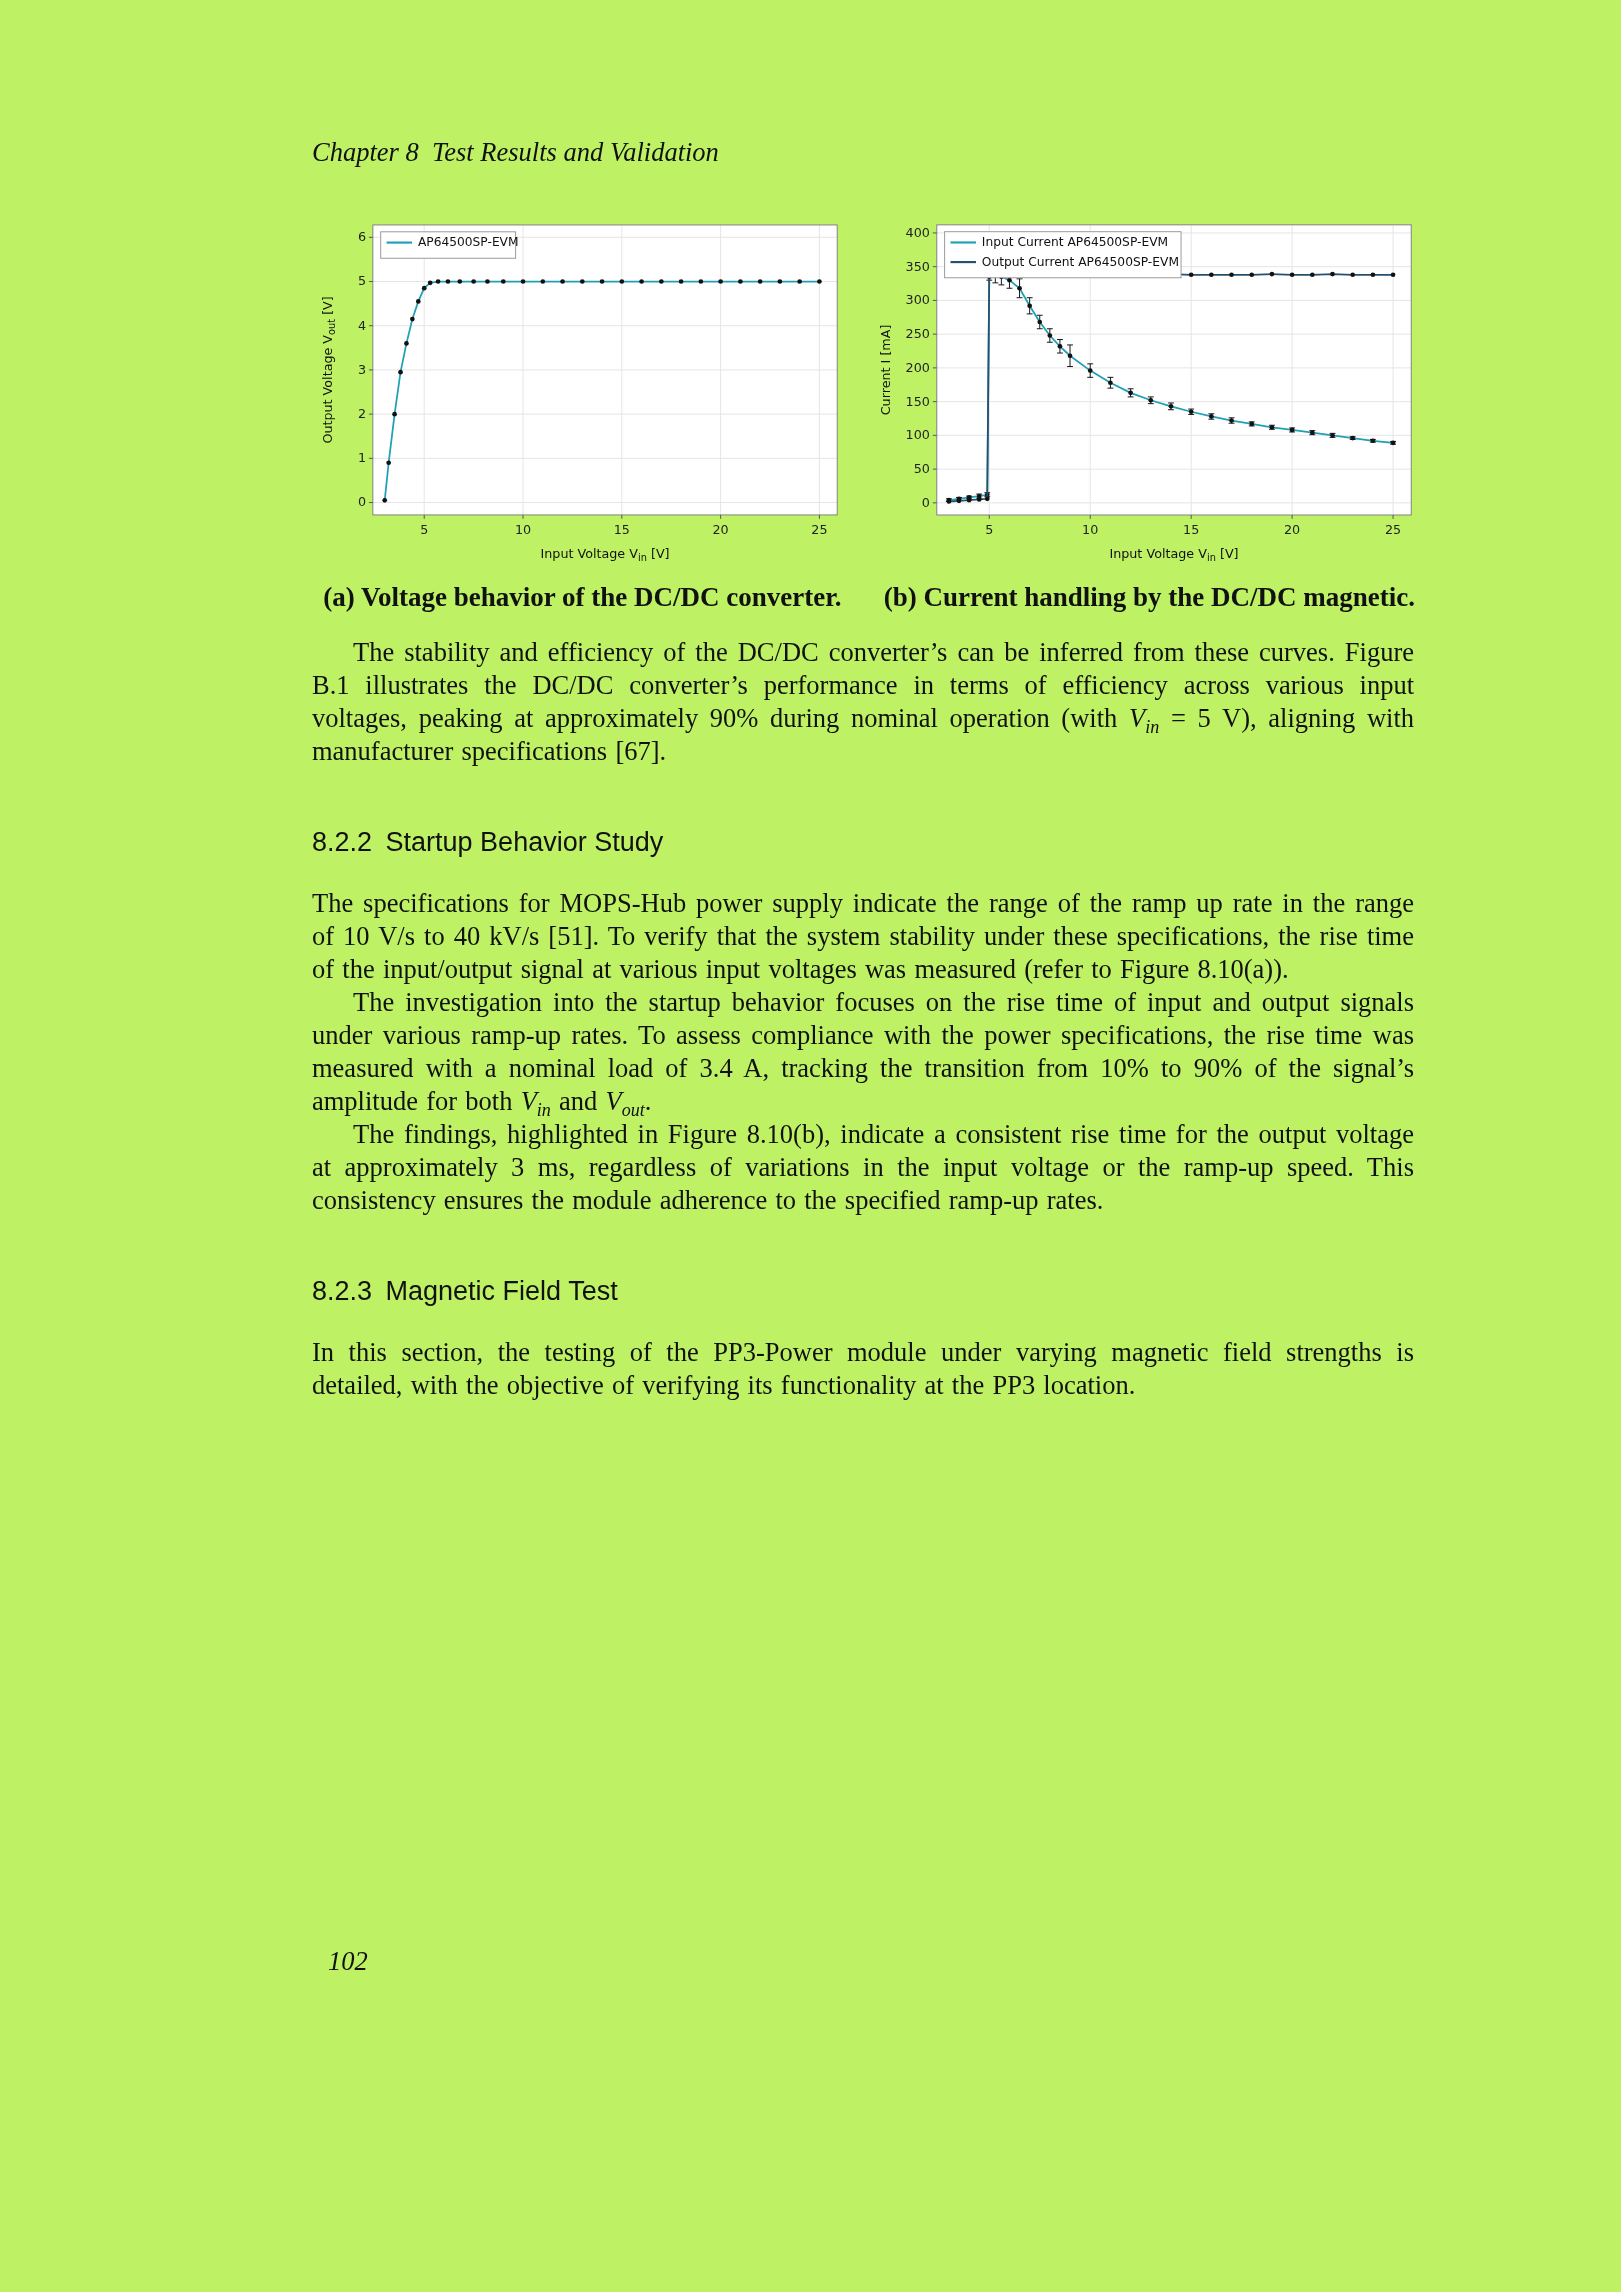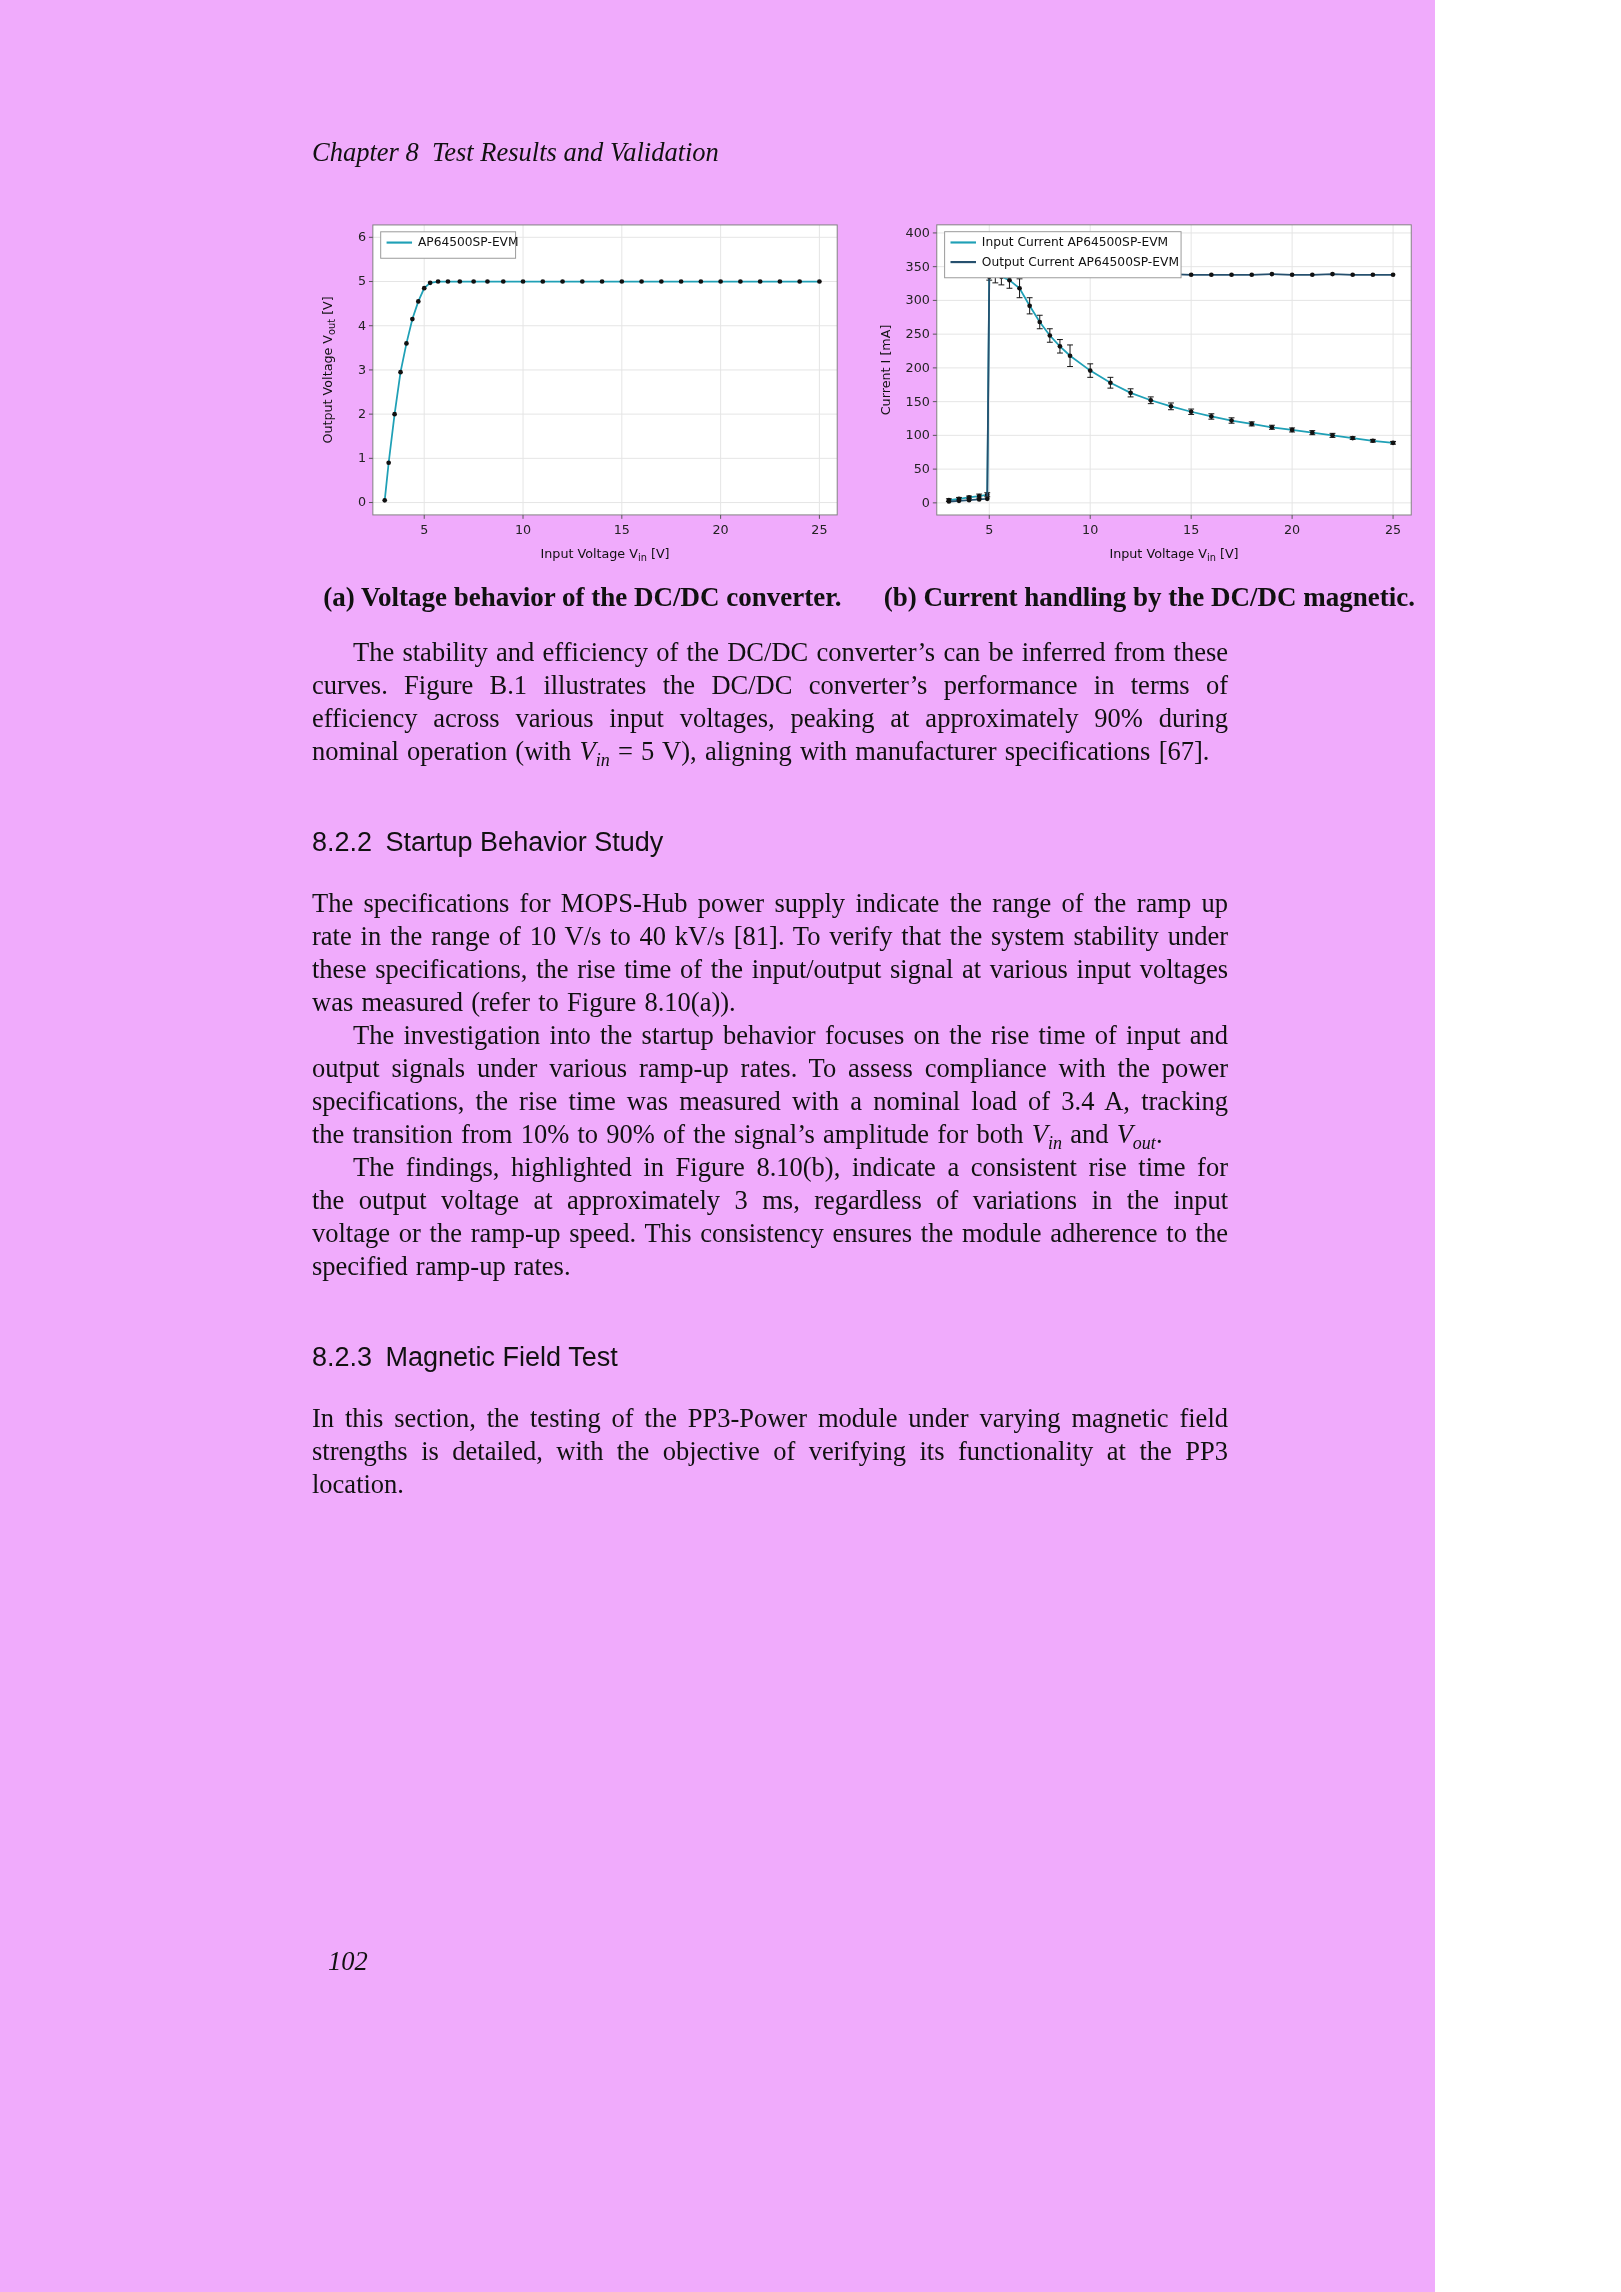--- a/index.html
+++ b/index.html
@@ -1,19 +1,19 @@
 <!DOCTYPE html>
 <html><head>
 <meta charset="utf-8">
 <style>
   html,body{margin:0;padding:0;background:#ffffff;}
   .page{
     position:relative;
-    width:1435px;height:2293px;
-    background:#f0abfc;
+    width:1621px;height:2293px;
+    background:#bef264;
     font-family:"Liberation Serif","DejaVu Serif",serif;
     color:#111;
     box-sizing:border-box;
     padding:137px 207px 0 312px;
   }
   .chap-header{
     font-style:italic;
     font-size:26.5px;
     margin-bottom:45px;
   }
@@ -360,21 +360,21 @@
         </svg>
       <div class="subcaption">(b) Current handling by the DC/DC magnetic.</div>
     </div>
   </div>
 
 
   <p class="body indent">The stability and efficiency of the DC/DC converter’s can be inferred from these curves. Figure B.1 illustrates the DC/DC converter’s performance in terms of efficiency across various input voltages, peaking at approximately 90% during nominal operation (with <span class="it">V</span><sub class="it">in</sub> = 5 V), aligning with manufacturer specifications [67].</p>
 
   <div class="sec-heading">8.2.2 Startup Behavior Study</div>
 
-  <p class="body">The specifications for MOPS-Hub power supply indicate the range of the ramp up rate in the range of 10 V/s to 40 kV/s [81]. To verify that the system stability under these specifications, the rise time of the input/output signal at various input voltages was measured (refer to Figure 8.10(a)).</p>
+  <p class="body">The specifications for MOPS-Hub power supply indicate the range of the ramp up rate in the range of 10 V/s to 40 kV/s [51]. To verify that the system stability under these specifications, the rise time of the input/output signal at various input voltages was measured (refer to Figure 8.10(a)).</p>
   <p class="body indent">The investigation into the startup behavior focuses on the rise time of input and output signals under various ramp-up rates. To assess compliance with the power specifications, the rise time was measured with a nominal load of 3.4 A, tracking the transition from 10% to 90% of the signal’s amplitude for both <span class="it">V</span><sub class="it">in</sub> and <span class="it">V</span><sub class="it">out</sub>.</p>
   <p class="body indent">The findings, highlighted in Figure 8.10(b), indicate a consistent rise time for the output voltage at approximately 3 ms, regardless of variations in the input voltage or the ramp-up speed. This consistency ensures the module adherence to the specified ramp-up rates.</p>
 
   <div class="sec-heading">8.2.3 Magnetic Field Test</div>
 
   <p class="body">In this section, the testing of the PP3-Power module under varying magnetic field strengths is detailed, with the objective of verifying its functionality at the PP3 location.</p>
 
   <div class="page-number">102</div>
 
 </div>

